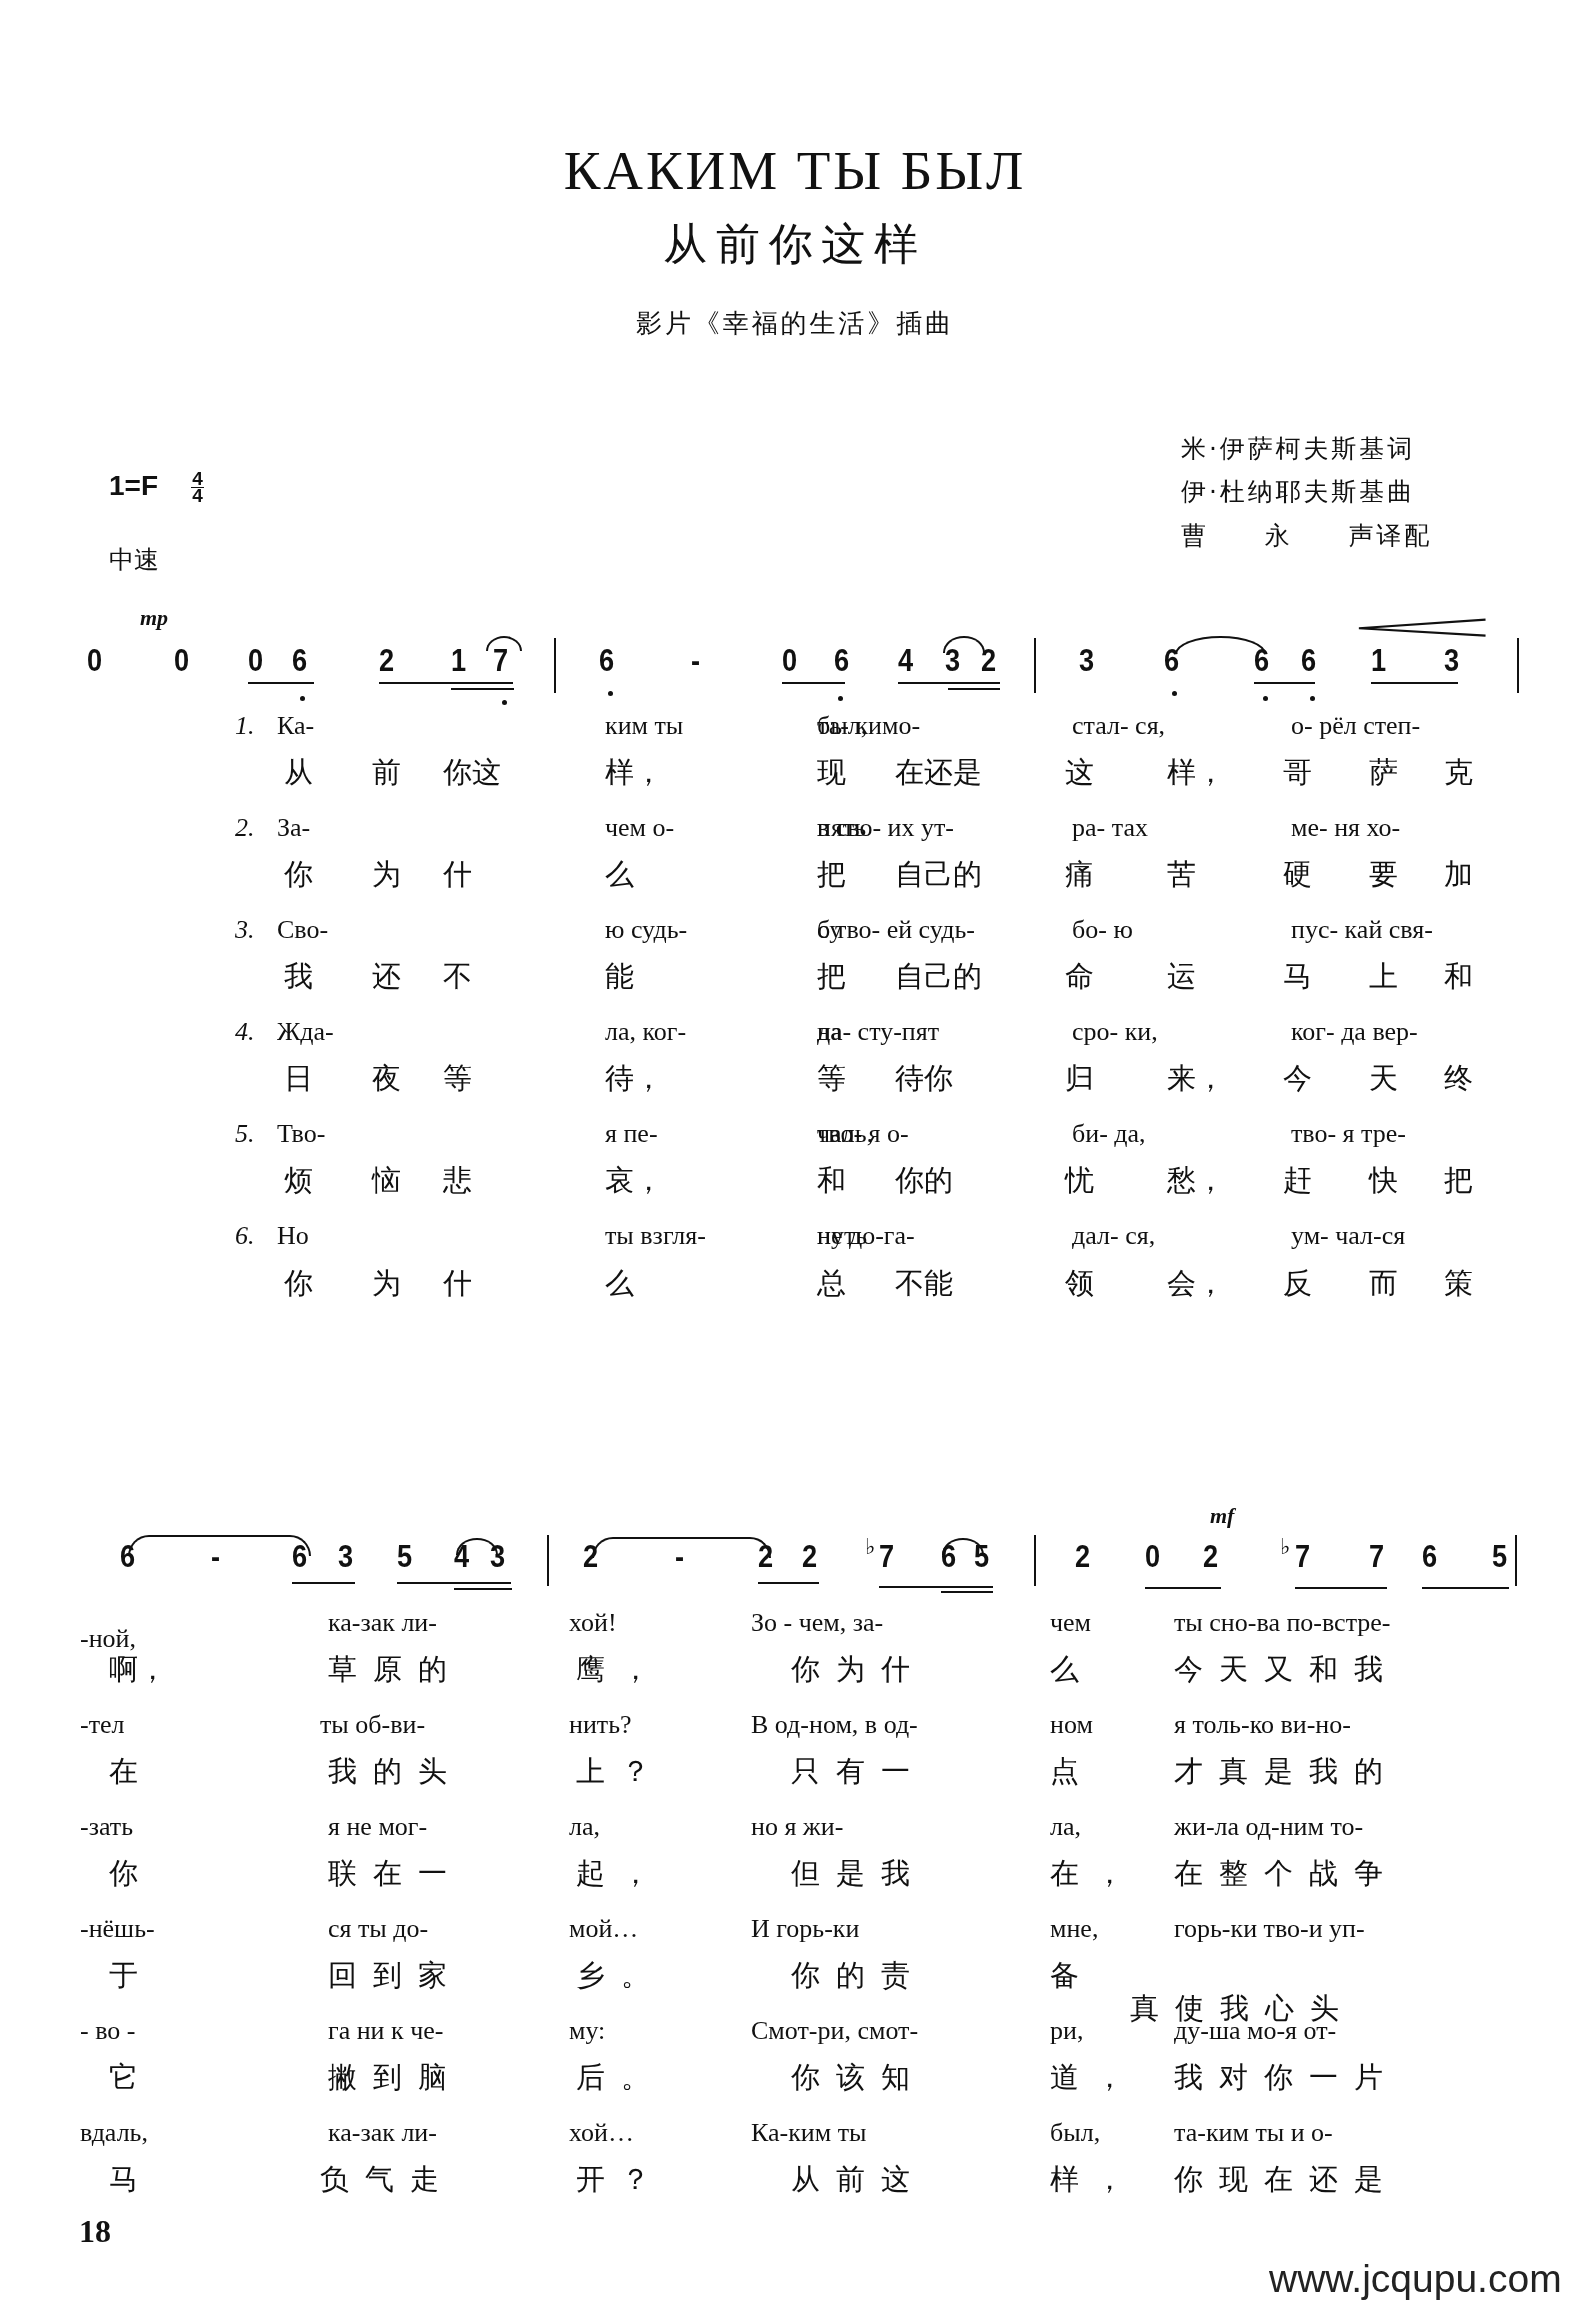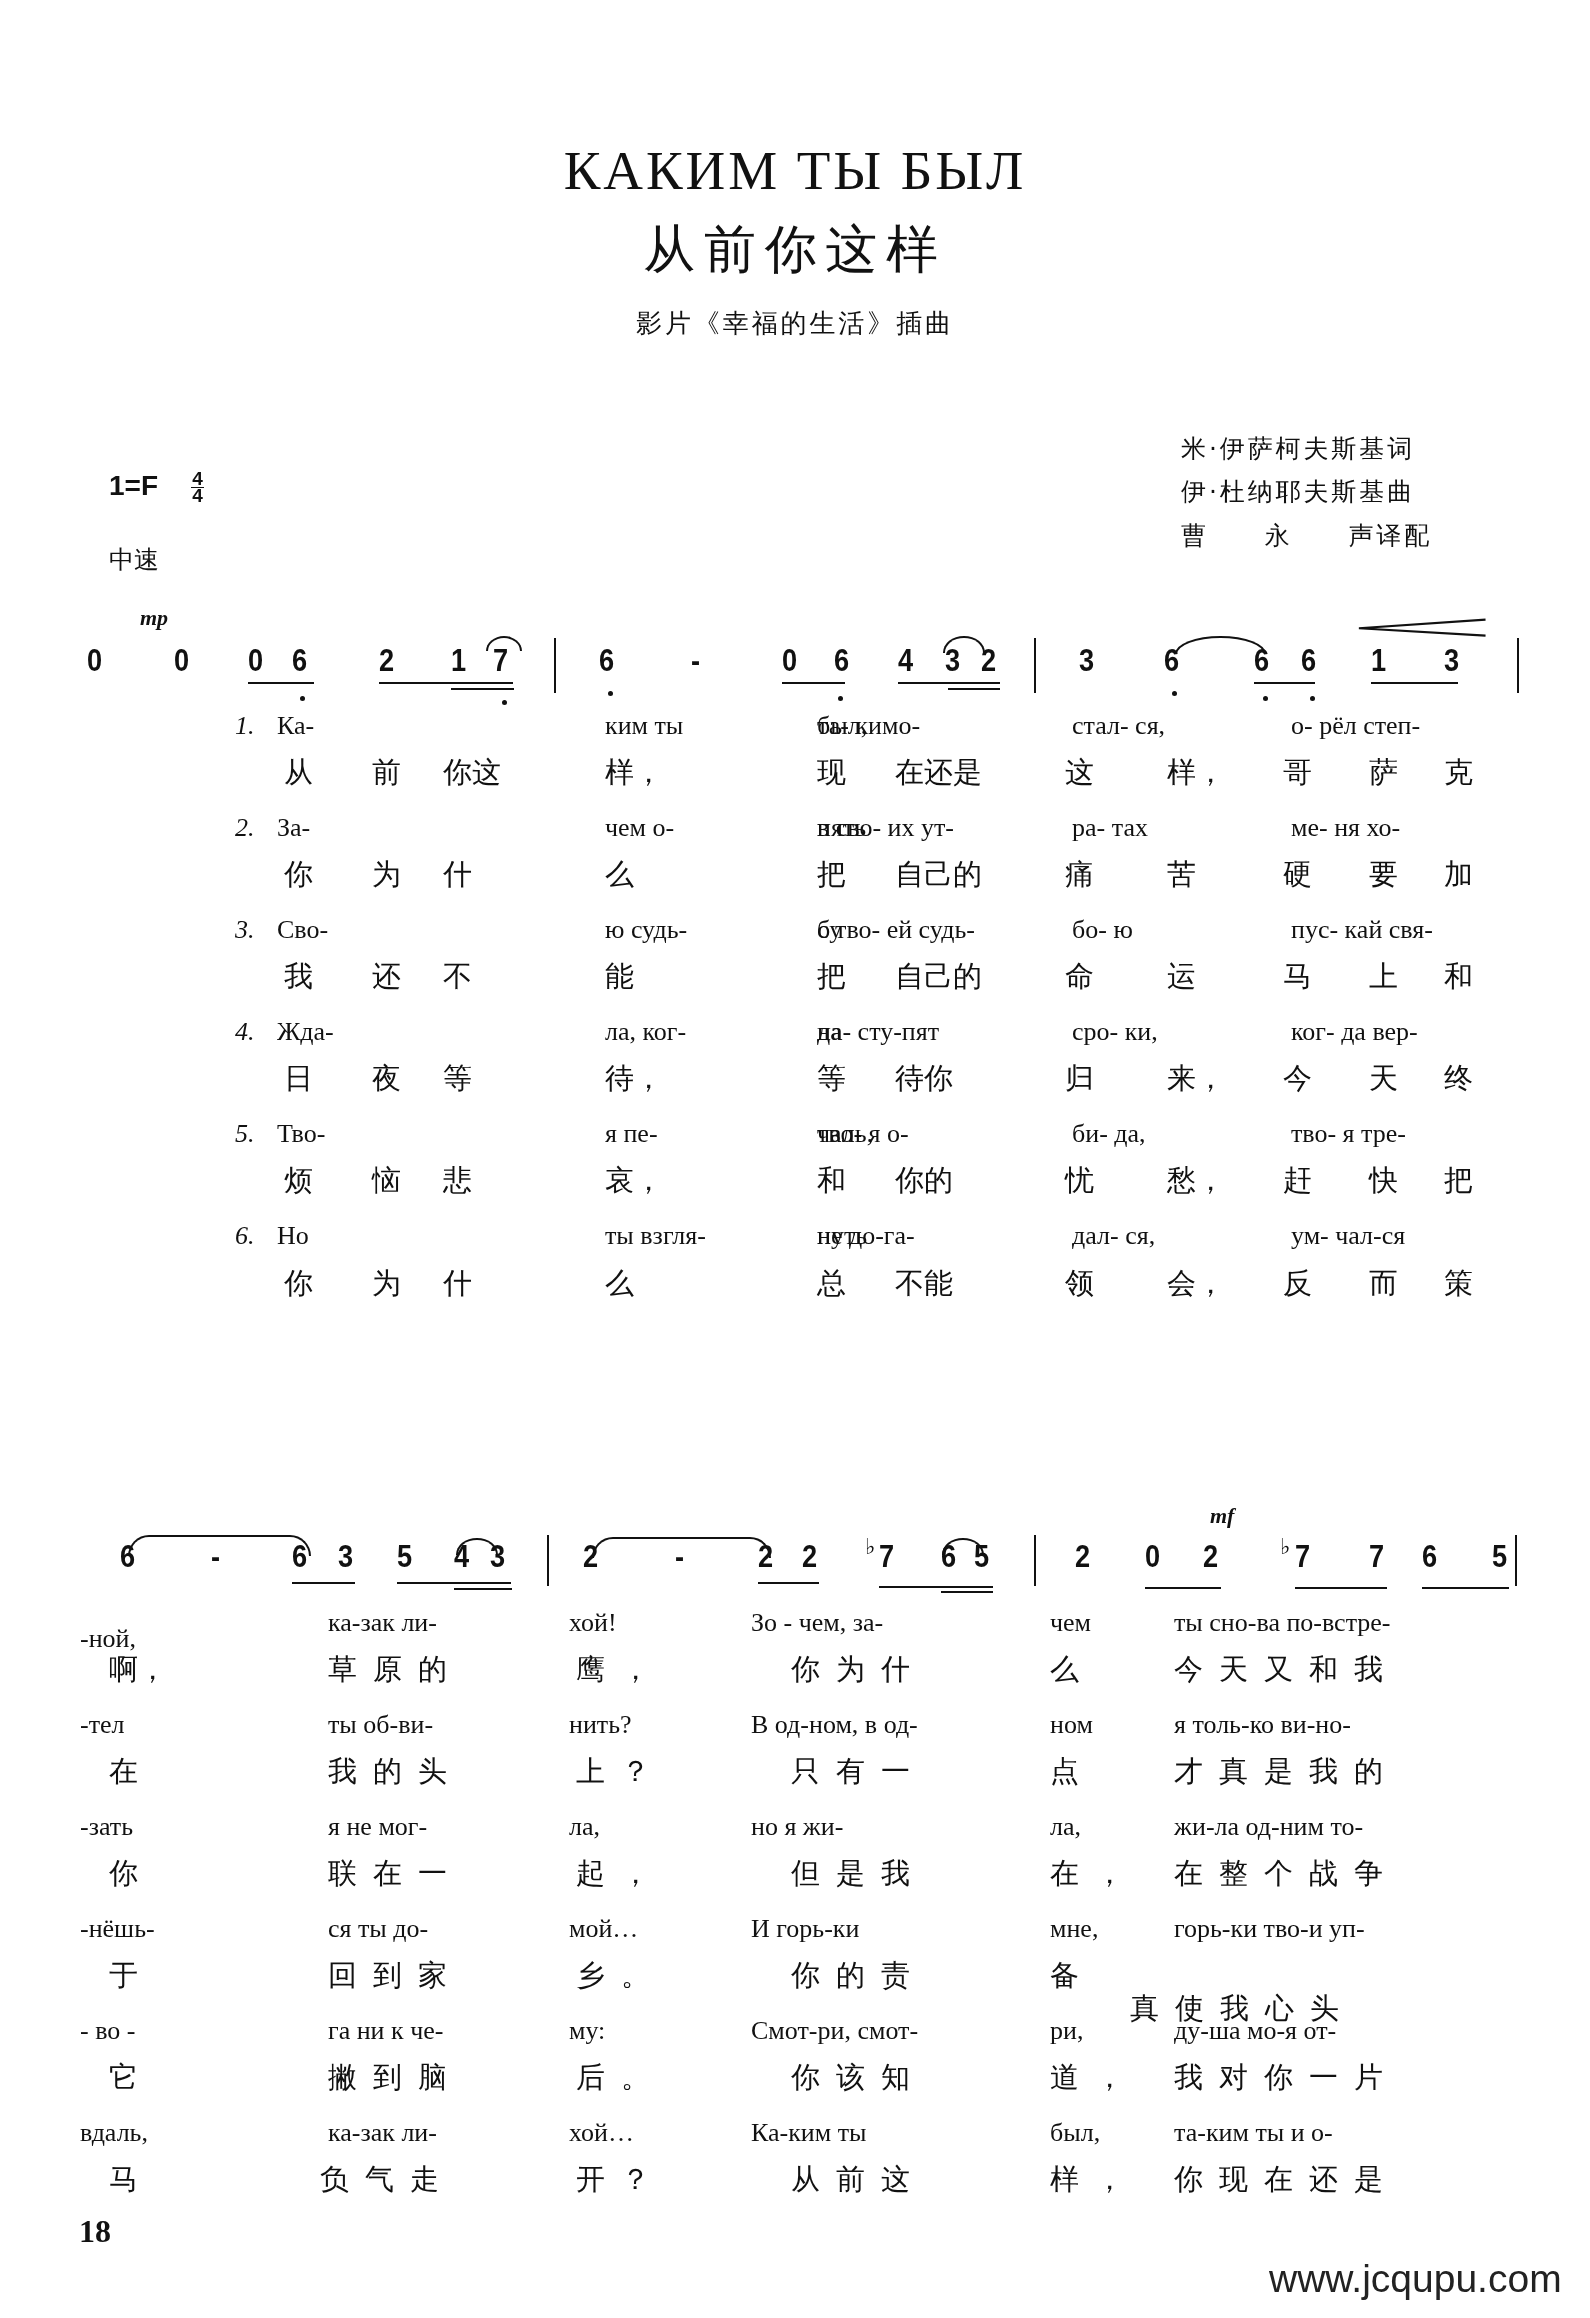--- a/index.html
+++ b/index.html
@@ -1,19 +1,19 @@
 <!DOCTYPE html>
 <html style="font-size:11.7px"><head>
 <meta charset="utf-8">
 <style>
   html, body { margin:0; padding:0; background:#ffffff; }
   body { width:1590px; height:2319px; position:relative; overflow:hidden; color:#111; font-family:"DejaVu Serif", serif; }
   .abs { position:absolute; white-space:nowrap; }
   .title-ru { left:0; width:1590px; text-align:center; top:139px; font-family:"Liberation Serif", serif; font-size:55px; letter-spacing:2.9px; }
-  .title-zh { left:0; width:1590px; text-align:center; top:215px; font-family:Liberation Sans, sans-serif; font-size:52px; letter-spacing:8.7px; }
+  .title-zh { left:0; width:1590px; text-align:center; top:215px; font-family:Liberation Sans, sans-serif; font-size:44px; letter-spacing:8.7px; }
   .subtitle { left:0; width:1590px; text-align:center; top:306px; font-family:"DejaVu Sans", sans-serif; font-size:26px; letter-spacing:2.9px; }
   .credit { left:1181px; font-family:"DejaVu Sans", sans-serif; font-size:25px; letter-spacing:2.9px; }
   .key { left:109px; top:470px; font-family:"Liberation Sans", sans-serif; font-weight:bold; font-size:28px; }
   .timesig { display:inline-block; vertical-align:middle; margin-left:25px; text-align:center; font-size:19px; line-height:16px; }
   .timesig .num { display:block; border-bottom:1.5px solid #111; padding:0 1.5px; }
   .tempo { left:109px; top:543px; font-family:"DejaVu Sans", sans-serif; font-size:25px; }
   .dyn { font-family:"Liberation Serif", serif; font-style:italic; font-weight:bold; font-size:22px; }
   .note { position:absolute; font-family:"Liberation Sans", sans-serif; font-weight:bold; font-size:32px; transform:scaleX(0.85); transform-origin:left top; }
   .flat { position:absolute; font-size:22px; font-family:"DejaVu Sans", sans-serif; }
   .ul { position:absolute; height:2.2px; background:#111; }
@@ -265,21 +265,21 @@
     <span class="lyr-ru" style="left: 751px; top: 1608px;">Зо - чем, за-</span>
     <span class="lyr-ru" style="left: 1050px; top: 1608px;">чем</span>
     <span class="lyr-ru" style="left: 1174px; top: 1608px;">ты сно-ва по-встре-</span>
     <span class="lyr-zh" style="left: 109px; top: 1650px; letter-spacing: 0px;">啊，</span>
     <span class="lyr-zh" style="left: 328px; top: 1650px; letter-spacing: 16px;">草原的</span>
     <span class="lyr-zh" style="left: 576px; top: 1650px; letter-spacing: 16px;">鹰，</span>
     <span class="lyr-zh" style="left: 791px; top: 1650px; letter-spacing: 16px;">你为什</span>
     <span class="lyr-zh" style="left: 1050px; top: 1650px; letter-spacing: 16px;">么</span>
     <span class="lyr-zh" style="left: 1174px; top: 1650px; letter-spacing: 16px;">今天又和我</span>
     <span class="lyr-ru" style="left: 80px; top: 1710px;">-тел</span>
-    <span class="lyr-ru" style="left: 328px; top: 1710px; text-align: right;">ты об-ви-</span>
+    <span class="lyr-ru" style="left: 320px; top: 1710px; text-align: right;">ты об-ви-</span>
     <span class="lyr-ru" style="left: 569px; top: 1710px;">нить?</span>
     <span class="lyr-ru" style="left: 751px; top: 1710px;">В од-ном, в од-</span>
     <span class="lyr-ru" style="left: 1050px; top: 1710px;">ном</span>
     <span class="lyr-ru" style="left: 1174px; top: 1710px;">я толь-ко ви-но-</span>
     <span class="lyr-zh" style="left: 109px; top: 1752px; letter-spacing: 0px;">在</span>
     <span class="lyr-zh" style="left: 328px; top: 1752px; letter-spacing: 16px;">我的头</span>
     <span class="lyr-zh" style="left: 576px; top: 1752px; letter-spacing: 16px;">上？</span>
     <span class="lyr-zh" style="left: 791px; top: 1752px; letter-spacing: 16px;">只有一</span>
     <span class="lyr-zh" style="left: 1050px; top: 1752px; letter-spacing: 16px;">点</span>
     <span class="lyr-zh" style="left: 1174px; top: 1752px; letter-spacing: 16px;">才真是我的</span>

